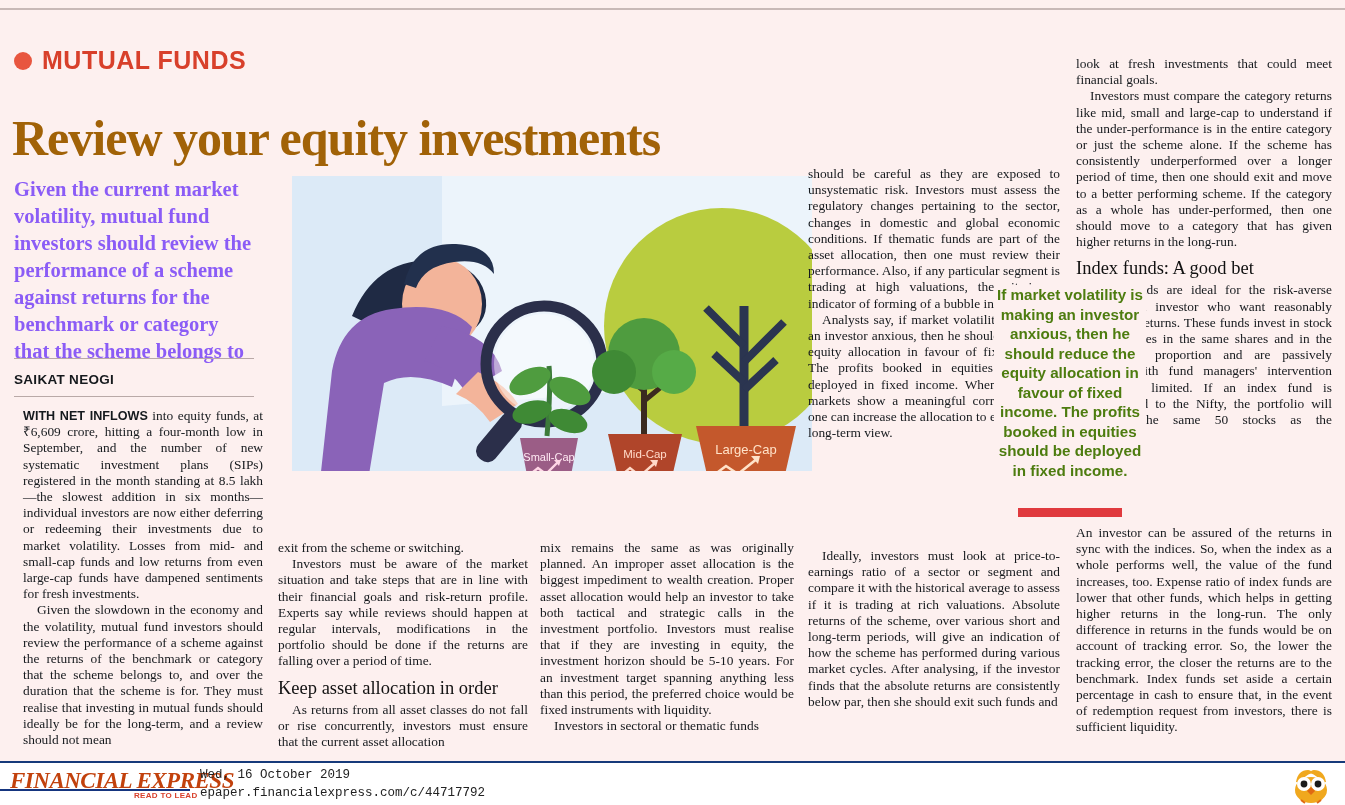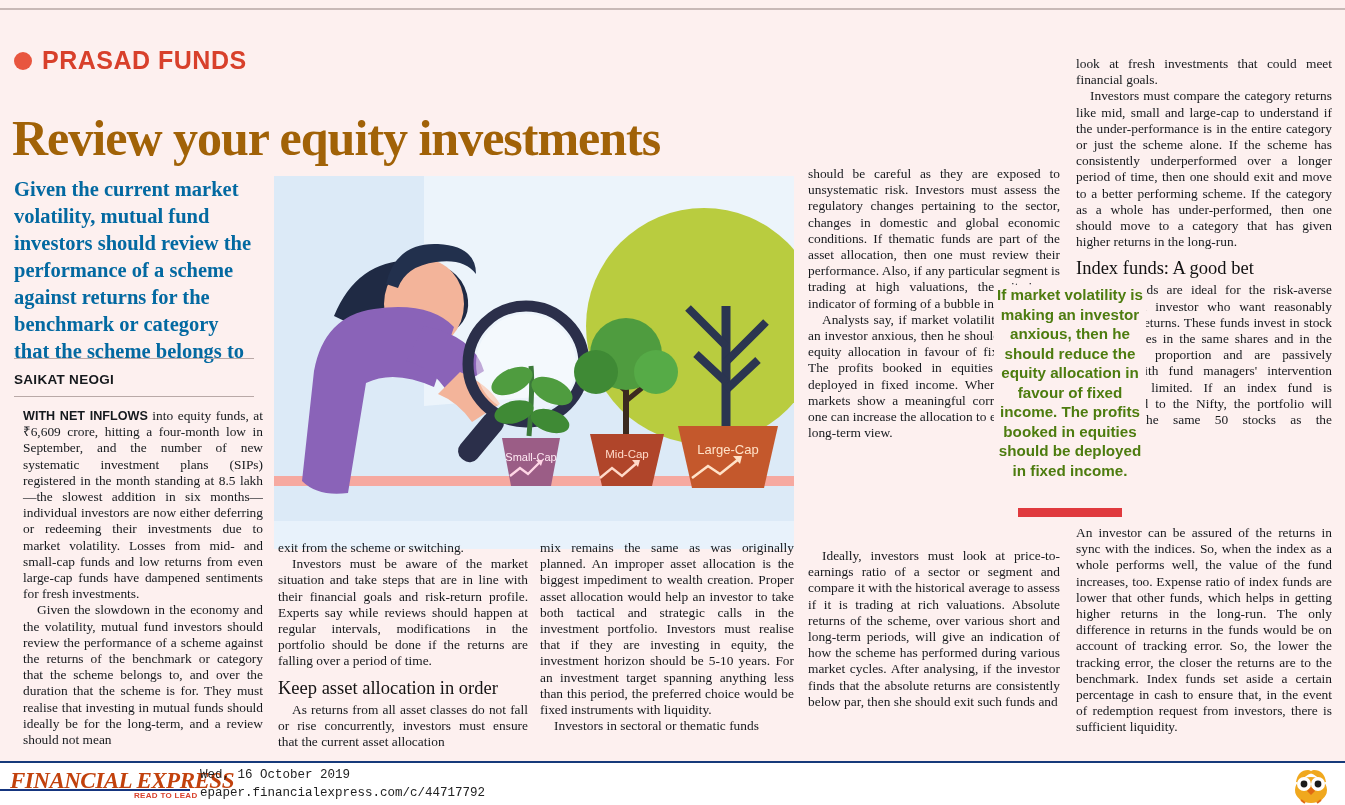--- a/index.html
+++ b/index.html
@@ -33,21 +33,21 @@
     position:absolute; left:12px; top:72px; width:1010px;
     font-family:"Liberation Serif", serif;
     font-weight:bold; font-size:50px; line-height:64px;
     color:#a16207; letter-spacing:-1px;
   }
 
   
   .standfirst {
     position:absolute; left:14px; top:176px; width:240px;
     font-family:"Liberation Serif", serif;
-    font-weight:bold; font-size:20.5px; line-height:27px; color:#0369a1;
+    font-weight:bold; font-size:20.5px; line-height:27px; color:#8b5cf6;
   }
   .rail-rule { position:absolute; left:14px; top:358px; width:240px; height:1px; background:#b9a9a7; }
   .byline {
     position:absolute; left:14px; top:372px; width:240px;
     font-family:"Liberation Sans", sans-serif;
     font-weight:bold; font-size:13.5px; letter-spacing:0.3px; color:#15191d;
   }
   .rail-rule2 { position:absolute; left:14px; top:396px; width:240px; height:1px; background:#b9a9a7; }
 
   .col {
@@ -71,21 +71,21 @@
   .col7 { left:1076px; top:525px; width:256px; }
 
   .subhead {
     font-family:"Liberation Serif", serif;
     font-weight:normal; font-size:18.5px; line-height:22px; color:#111;
     margin:7px 0 3px 0;
   }
 
   
   .illus {
-    position:absolute; left:274px; top:176px; width:520px; height:373px;
+    position:absolute; left:292px; top:176px; width:520px; height:295px;
     background:#e8f2fb; overflow:hidden;
   }
   .illus-credit {
     position:absolute; left:274px; top:523px; width:520px;
     text-align:right;
     font-family:"Liberation Sans", sans-serif;
     font-size:9.5px; font-weight:bold; letter-spacing:0.2px; color:#2b2b2b;
   }
 
   
@@ -129,21 +129,21 @@
 </style>
 </head>
 <body>
 
 <div class="page">
 
   <div class="topline"></div>
 
   <div class="kicker">
     <span class="kicker-dot"></span>
-    <span class="kicker-text">PRASAD FUNDS</span>
+    <span class="kicker-text">MUTUAL FUNDS</span>
   </div>
 
   <h1 class="headline">Review your equity investments</h1>
 
   <div class="standfirst">Given the current market volatility, mutual fund investors should review the performance of a scheme against returns for the benchmark or category that the scheme belongs to</div>
   <div class="rail-rule"></div>
   <div class="byline">SAIKAT NEOGI</div>
   <div class="rail-rule2"></div>
 
   <div class="col col1">

